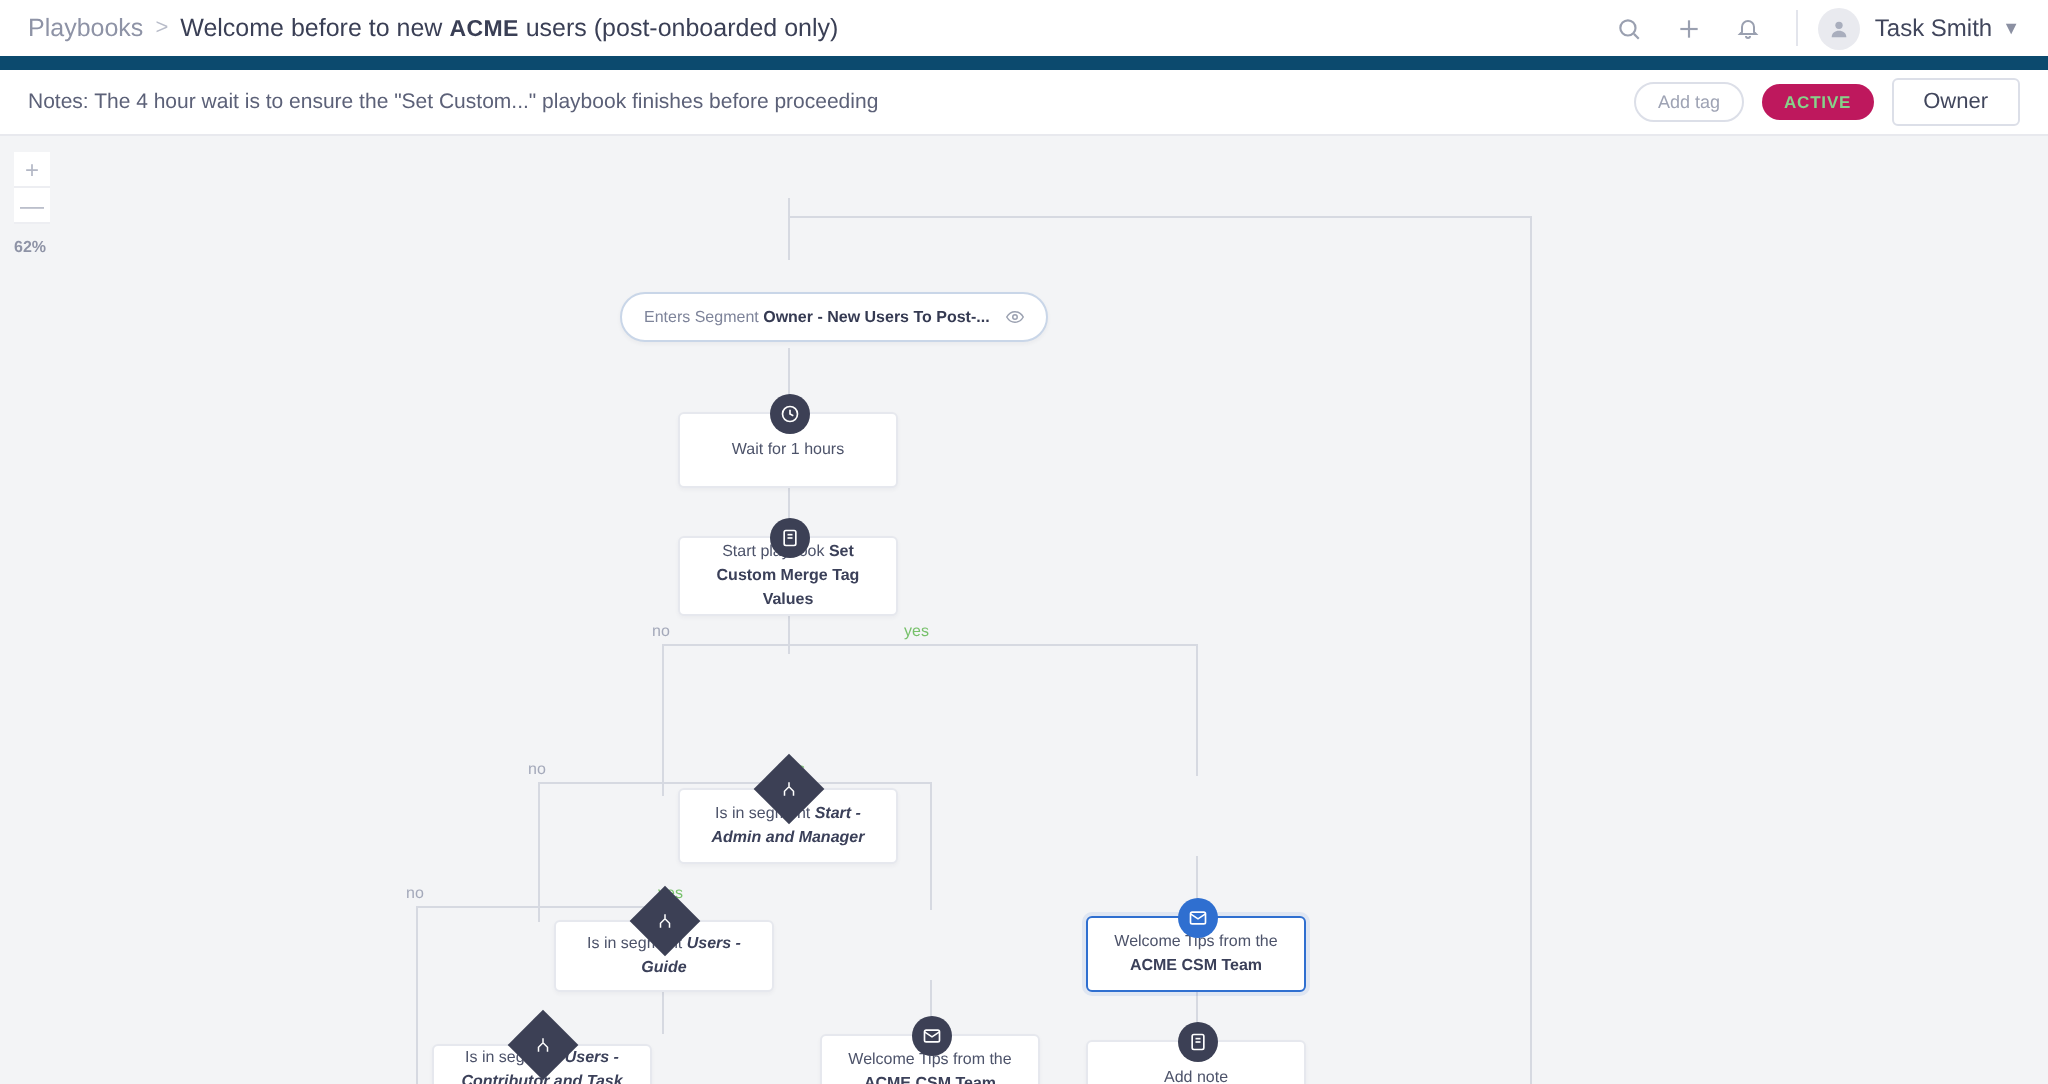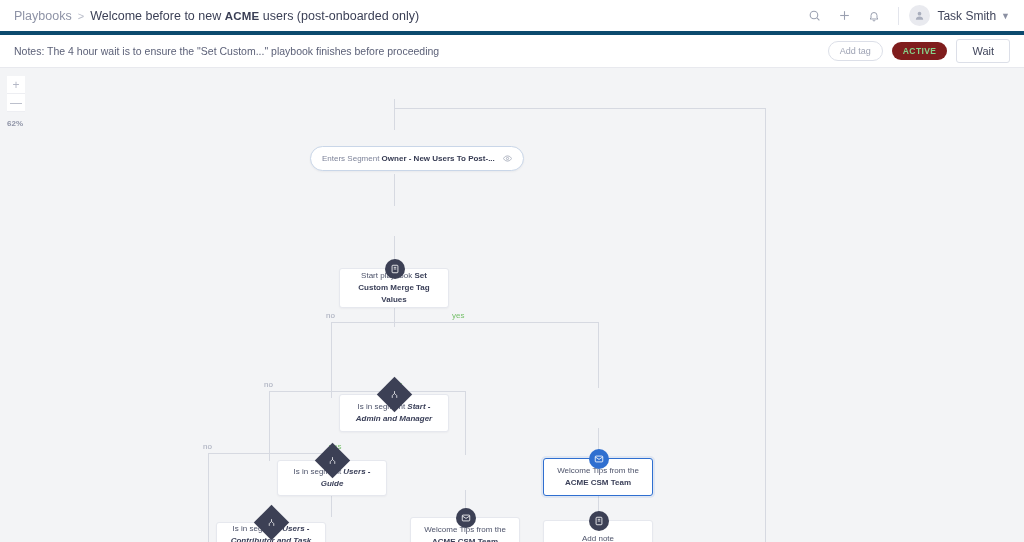--- a/index.html
+++ b/index.html
@@ -8,21 +8,21 @@
     font-family: "Liberation Sans", sans-serif;
     background: #ffffff;
     overflow: hidden;
   }
 
   
   .topbar {
     height: 35px;
     display: flex; align-items: center;
     padding: 0 14px 0 14px;
-    border-bottom: 4px solid #0c4a6e;
+    border-bottom: 7px solid #0c4a6e;
     background: #fff;
     position: relative; z-index: 40;
   }
   .crumbs { display: flex; align-items: center; font-size: 12.5px; white-space: nowrap; }
   .crumb-root { color: #8e93a6; }
   .crumb-sep { color: #b8bcc9; margin: 0 6px; font-size: 11px; }
   .crumb-title { color: #3a3f55; }
   .crumb-title b { font-weight: bold; font-size: 11.5px; letter-spacing: .2px; }
   .topbar-right { margin-left: auto; display: flex; align-items: center; gap: 0; }
   .ticon {
@@ -48,21 +48,21 @@
     position: relative; z-index: 40;
   }
   .notes-text { font-size: 10.5px; color: #5c6178; white-space: nowrap; }
   .notes-right { margin-left: auto; display: flex; align-items: center; gap: 9px; }
   .pill-addtag {
     font-size: 9px; color: #9ea3b4; border: 1px solid #dcdfe8;
     border-radius: 11px; padding: 4px 11px; background: #fff; white-space: nowrap;
   }
   .badge-active {
     font-size: 8.5px; font-weight: bold; letter-spacing: .4px;
-    color: #86d28a; background: #7f1d1d; border-radius: 10px;
+    color: #86d28a; background: #be185d; border-radius: 10px;
     padding: 4px 11px; white-space: nowrap;
   }
   .btn-edit {
     font-size: 11px; color: #41465c; border: 1px solid #dcdfe8;
     border-radius: 3px; padding: 5px 15px; background: #fff; white-space: nowrap;
   }
 
   
   .canvas {
     position: relative;
@@ -184,21 +184,21 @@
     <span class="username">Task Smith</span>
     <span class="chev">▼</span>
   </div>
 </div>
 
 <div class="notesbar">
   <span class="notes-text">Notes: The 4 hour wait is to ensure the "Set Custom..." playbook finishes before proceeding</span>
   <div class="notes-right">
     <span class="pill-addtag">Add tag</span>
     <span class="badge-active">ACTIVE</span>
-    <span class="btn-edit">Wait</span>
+    <span class="btn-edit">Owner</span>
   </div>
 </div>
 
 <div class="canvas">
 
   <div class="zoomctl">
     <div class="zoombtn">+</div>
     <div class="zoombtn">—</div>
     <div class="zoomlabel">62%</div>
   </div>
@@ -252,20 +252,29 @@
   <div class="trigger" style="left:310px; top:78px;">
     <span class="trigger-text"><span>Enters Segment </span><b>Owner - New Users To Post-...</b></span>
     <span class="eye">
       <svg width="9" height="9" viewBox="0 0 24 24" fill="none" stroke="currentColor" stroke-width="2">
           <path d="M1 12s4-7 11-7 11 7 11 7-4 7-11 7S1 12 1 12z"></path>
           <circle cx="12" cy="12" r="3"></circle>
         </svg>
     </span>
   </div>
 
+  <div class="node" style="left:339px; top:138px; width:110px; height:38px;">
+    <div class="nicon" style="left:45px; top:-10px;">
+      <svg width="10" height="10" viewBox="0 0 24 24" fill="none" stroke="currentColor" stroke-width="2">
+          <circle cx="12" cy="12" r="9"></circle>
+          <polyline points="12,7 12,12 16,14"></polyline>
+        </svg>
+    </div>
+    <div class="node-label">Wait for 1 hours</div>
+  </div>
 
   <div class="node" style="left:339px; top:200px; width:110px; height:40px;">
     <div class="nicon" style="left:45px; top:-10px;">
       <svg width="10" height="10" viewBox="0 0 24 24" fill="none" stroke="currentColor" stroke-width="2">
           <rect x="5" y="3" width="14" height="18" rx="2"></rect>
           <line x1="9" y1="8" x2="15" y2="8"></line>
           <line x1="9" y1="12" x2="15" y2="12"></line>
         </svg>
     </div>
     <div class="node-label"><span>Start playbook </span><b>Set Custom Merge Tag Values</b></div>

